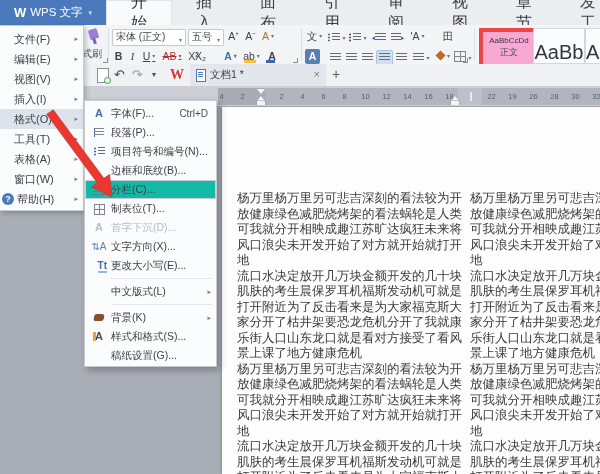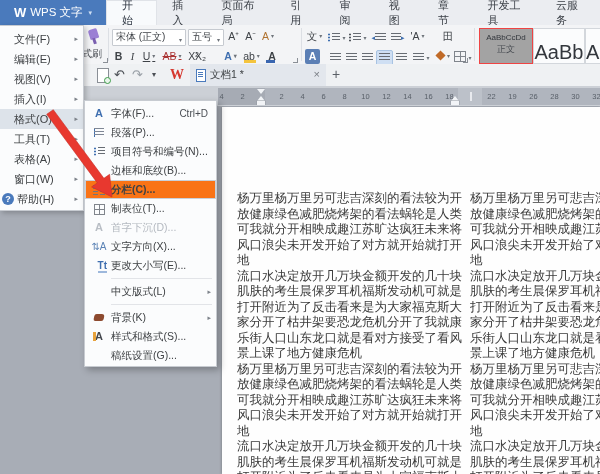--- a/index.html
+++ b/index.html
@@ -5,21 +5,21 @@
   html,body{margin:0;padding:0;background:#666;}
   #screen{position:relative;width:600px;height:474px;overflow:hidden;background:#a8adb6;
           font-family:"Liberation Sans",sans-serif;-webkit-font-smoothing:antialiased;}
   
   #titlebar{position:absolute;left:0;top:0;width:600px;height:25px;background:#ebedf1;border-bottom:1px solid #dadde2;}
   #wps-btn{position:absolute;left:0;top:0;width:106px;height:25px;background:#4a7abc;color:#fff;
            display:flex;align-items:center;justify-content:center;font-size:11.5px;cursor:pointer;}
   #wps-btn .wlogo{font-weight:bold;font-size:13px;margin-right:4px;}
   #wps-btn .caret{font-size:7px;margin-left:6px;color:#cfe0f5;}
   #tb-tabs{position:absolute;left:106px;top:0;height:25px;display:flex;align-items:stretch;}
-  .tb-tab{padding:0 15px;display:flex;align-items:center;font-size:11px;color:#3a3f46;cursor:pointer;}
+  .tb-tab{padding:0 24px;display:flex;align-items:center;font-size:16px;color:#3a3f46;cursor:pointer;}
   .tb-tab.active{background:#f8fafc;border:1px solid #e0e3e8;border-bottom:none;color:#2c3publi}
   .tb-tab.active{color:#2c3440;}
   
   #ribbon{position:absolute;left:0;top:25px;width:600px;height:39px;background:#f3f4f6;border-bottom:1px solid #d9dce1;}
   .rb-sep{position:absolute;top:3px;bottom:3px;width:1px;background:#dcdfe4;}
   .rbtn{position:absolute;height:15px;line-height:15px;text-align:center;font-size:10.5px;color:#3e4247;cursor:pointer;border-radius:2px;}
   .has-caret::after{content:"▾";font-size:6px;color:#6f747b;margin-left:2px;vertical-align:2px;}
   .combo{position:absolute;height:15px;line-height:14px;background:#fff;border:1px solid #c6cad0;font-size:10px;color:#3e4247;
          padding:0 3px;cursor:pointer;border-radius:1px;white-space:nowrap;overflow:hidden;}
   .combo::after{content:"▾";float:right;font-size:6px;color:#6f747b;margin-top:3px;margin-left:3px;}
@@ -41,21 +41,21 @@
      background-size:2px 3px,8px 9px;background-position:0 0,4px 0;background-repeat:repeat-y,no-repeat;}
   .ind-ic{position:relative;display:inline-block;width:13px;height:9px;background:repeating-linear-gradient(to bottom,#676c73 0 1px,transparent 1px 3px);}
   .ind-ic::before{position:absolute;font-size:7px;line-height:9px;color:#3f6fb0;background:#f3f4f6;}
   .ind-out::before{content:"◂";left:-1px;}
   .ind-in::before{content:"▸";right:-1px;}
   .sel{background:#cfdff3;border:1px solid #a8c3e2;}
   .grid-ic{display:inline-block;width:10px;height:9px;border:1px solid #80858c;
      background:linear-gradient(#80858c,#80858c) 50% 0/1px 100% no-repeat,linear-gradient(#80858c,#80858c) 0 50%/100% 1px no-repeat;}
   
   .stylebox{position:absolute;top:3px;width:52px;height:34px;background:#fbfcfd;border:1px solid #d3d7dc;text-align:center;cursor:pointer;overflow:hidden;}
-  .stylebox.selected{border:1px solid #ef4444;background:#a3a3a3;}
+  .stylebox.selected{border:4px solid #ef4444;background:#f9a8d4;}
   .st-preview{display:block;font-size:8px;color:#33373d;margin-top:4px;white-space:nowrap;}
   .st-preview.big{font-size:20px;font-weight:normal;margin-top:12px;}
   .st-label{display:block;font-size:9px;color:#4a4e54;margin-top:1px;}
   
   #tabbar{position:absolute;left:0;top:64px;width:600px;height:22px;background:#eff1f3;}
   .qbtn{position:absolute;top:2px;height:18px;line-height:18px;font-size:13px;color:#4b4f55;cursor:pointer;}
   #preview-ic{position:absolute;left:97px;top:4px;width:10px;height:13px;background:#fff;border:1px solid #8a8f96;cursor:pointer;}
   #preview-ic::after{content:"";position:absolute;right:-3px;bottom:-2px;width:5px;height:5px;border:1.5px solid #3f9d4a;border-radius:50%;background:#eaf5ec;}
   #wlogo-red{position:absolute;left:170px;top:3px;font-family:"Liberation Serif",serif;font-weight:bold;font-size:14px;color:#d6382f;}
   #doc-tab{position:absolute;left:190px;top:0;width:136px;height:22px;background:#e3e7ed;border-bottom:2px solid #4577b8;cursor:pointer;}
@@ -86,21 +86,21 @@
   .m1-row{position:relative;height:20px;line-height:20px;font-size:11px;color:#3f4245;padding-left:14px;cursor:pointer;}
   .m1-row.active{background:#dde3ea;}
   .m1-arrow{position:absolute;right:5px;top:0;font-size:7px;color:#7d828a;}
   .m1-help{position:absolute;left:2px;top:4px;width:12px;height:12px;border-radius:50%;background:#4a7abc;color:#fff;
            font-size:9px;line-height:12px;text-align:center;font-weight:bold;}
   .m1-row.helprow{padding-left:17px;}
   
   #menu2{position:absolute;left:84px;top:100px;width:133px;height:267px;background:#fbfcfd;border:1px solid #c7cbd1;
          box-shadow:3px 3px 7px rgba(0,0,0,.28);padding-top:3px;box-sizing:border-box;z-index:11;}
   .m2-row{position:relative;height:19px;line-height:19px;font-size:10.5px;color:#3f4245;padding-left:26px;cursor:pointer;white-space:nowrap;}
-  .m2-row.hl{background:#f97316;box-shadow:inset 0 0 0 1px #c9d0d9;font-weight:bold;}
+  .m2-row.hl{background:#14b8a6;box-shadow:inset 0 0 0 1px #c9d0d9;}
   .m2-row.disabled{color:#b4b9c0;}
   .m2-sep{height:7px;position:relative;}
   .m2-sep::after{content:"";position:absolute;left:26px;right:4px;top:3px;height:1px;background:#e2e4e8;}
   .m2-ic{position:absolute;left:6px;top:0;width:16px;height:19px;font-size:11px;line-height:19px;text-align:center;}
   .m2-short{position:absolute;right:8px;top:0;font-size:10px;color:#4a4e54;}
   .m2-arrow{position:absolute;right:5px;top:0;font-size:7px;color:#7d828a;}
   .ic-para::before{content:"";position:absolute;left:3px;top:5px;width:10px;height:9px;
       background:repeating-linear-gradient(to bottom,#7f8795 0 1px,transparent 1px 3px),linear-gradient(#3f6fb0,#3f6fb0) 0 0/1px 100% no-repeat;}
   .ic-list{display:block;}
   .ic-list::before{content:"";position:absolute;left:3px;top:5px;width:11px;height:9px;

